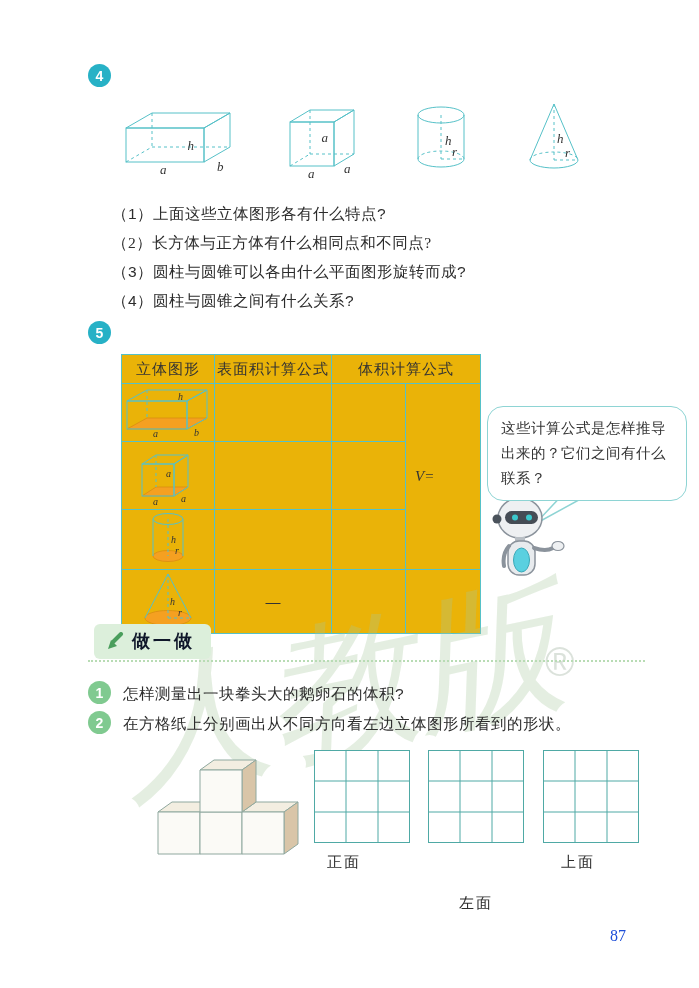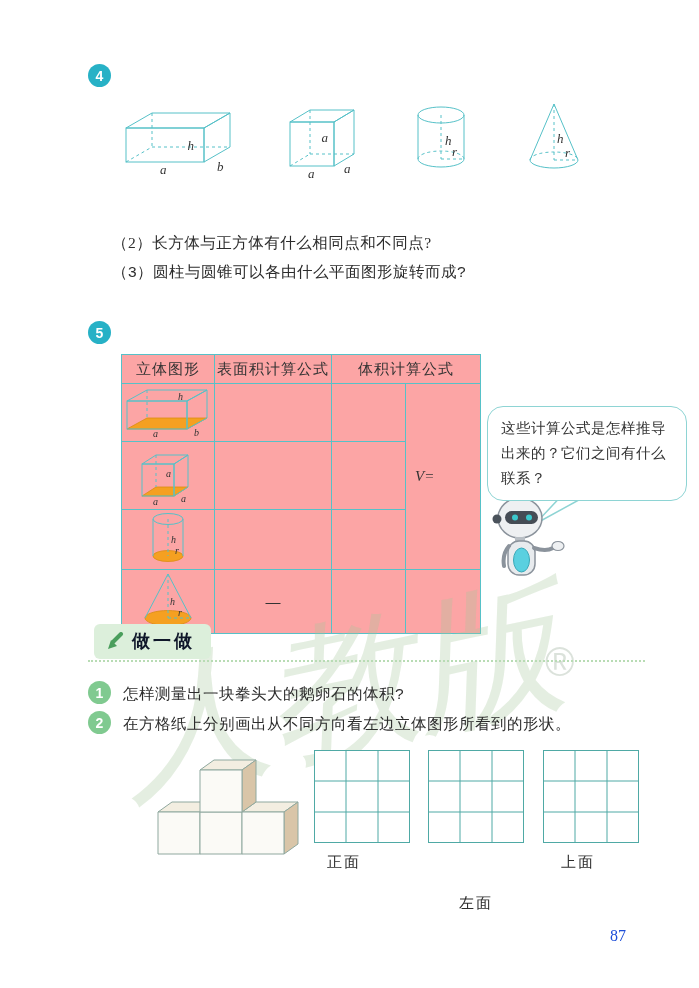--- a/index.html
+++ b/index.html
@@ -12,21 +12,21 @@
   .qrow{position:absolute;display:flex;align-items:flex-start;gap:13px;}
   .qtext{font-size:15.5px;line-height:23px;letter-spacing:0.5px;padding-top:1px;}
   .subq{position:absolute;left:112px;font-size:15.5px;letter-spacing:0.5px;line-height:29px;}
   .fig{position:absolute;}
   .flabel{font:italic 13px "Liberation Serif",serif;fill:#333;}
   .flabel-s{font:italic 10px "Liberation Serif",serif;fill:#333;}
   svg .ln{stroke:#56c1c8;stroke-width:1;fill:none;}
   svg .lnh{stroke:#56c1c8;stroke-width:1;fill:none;stroke-dasharray:3 3;}
   svg .orange{fill:#f5a021;stroke:#d98d12;stroke-width:0.8;}
   table.formula{position:absolute;left:121px;top:354px;border-collapse:collapse;table-layout:fixed;
-        background:#fca5a5;}
+        background:#eab308;}
   table.formula th,table.formula td{border:1px solid #56c1c8;padding:0;text-align:center;
         font-size:15px;font-weight:normal;color:#333;}
   table.formula th{height:28px;letter-spacing:1px;}
   .vcell{font:italic 15px "Liberation Serif",serif;text-align:left !important;
          vertical-align:middle;padding-left:9px !important;}
   .dashcell{font-size:16px;color:#333;}
   .bubble{position:absolute;left:487px;top:406px;width:200px;box-sizing:border-box;
           background:#fff;border:1.5px solid #8ed4d4;border-radius:16px;
           padding:9px 13px;font-size:14.5px;line-height:25px;letter-spacing:0.5px;color:#333;z-index:3;}
   .practice-pill{position:absolute;left:94px;top:624px;background:#dcefdb;border-radius:6px;
@@ -95,22 +95,24 @@
     <line class="ln" x1="28" y1="4" x2="4" y2="60"></line>
     <line class="ln" x1="28" y1="4" x2="52" y2="60"></line>
     <path class="ln" d="M4,60 A24 8 0 0 0 52,60"></path>
     <path class="lnh" d="M4,60 A24 8 0 0 1 52,60"></path>
     <line class="lnh" x1="28" y1="4" x2="28" y2="60"></line>
     <line class="lnh" x1="28" y1="60" x2="52" y2="60"></line>
     <text class="flabel" x="31" y="43">h</text>
     <text class="flabel" x="39" y="57">r</text>
   </svg>
 
+  <div class="subq" style="top:199px;">（1）上面这些立体图形各有什么特点?</div>
   <div class="subq" style="top:228px;font-family:Liberation Serif, serif;">（2）长方体与正方体有什么相同点和不同点?</div>
   <div class="subq" style="top:257px;">（3）圆柱与圆锥可以各由什么平面图形旋转而成?</div>
+  <div class="subq" style="top:286px;">（4）圆柱与圆锥之间有什么关系?</div>
 
   <div class="qrow" style="left:88px;top:321px;">
     <span class="badge teal">5</span>
   </div>
 
   <table class="formula">
     <colgroup>
         <col style="width:90px">
         <col style="width:117px">
         <col style="width:74px">

